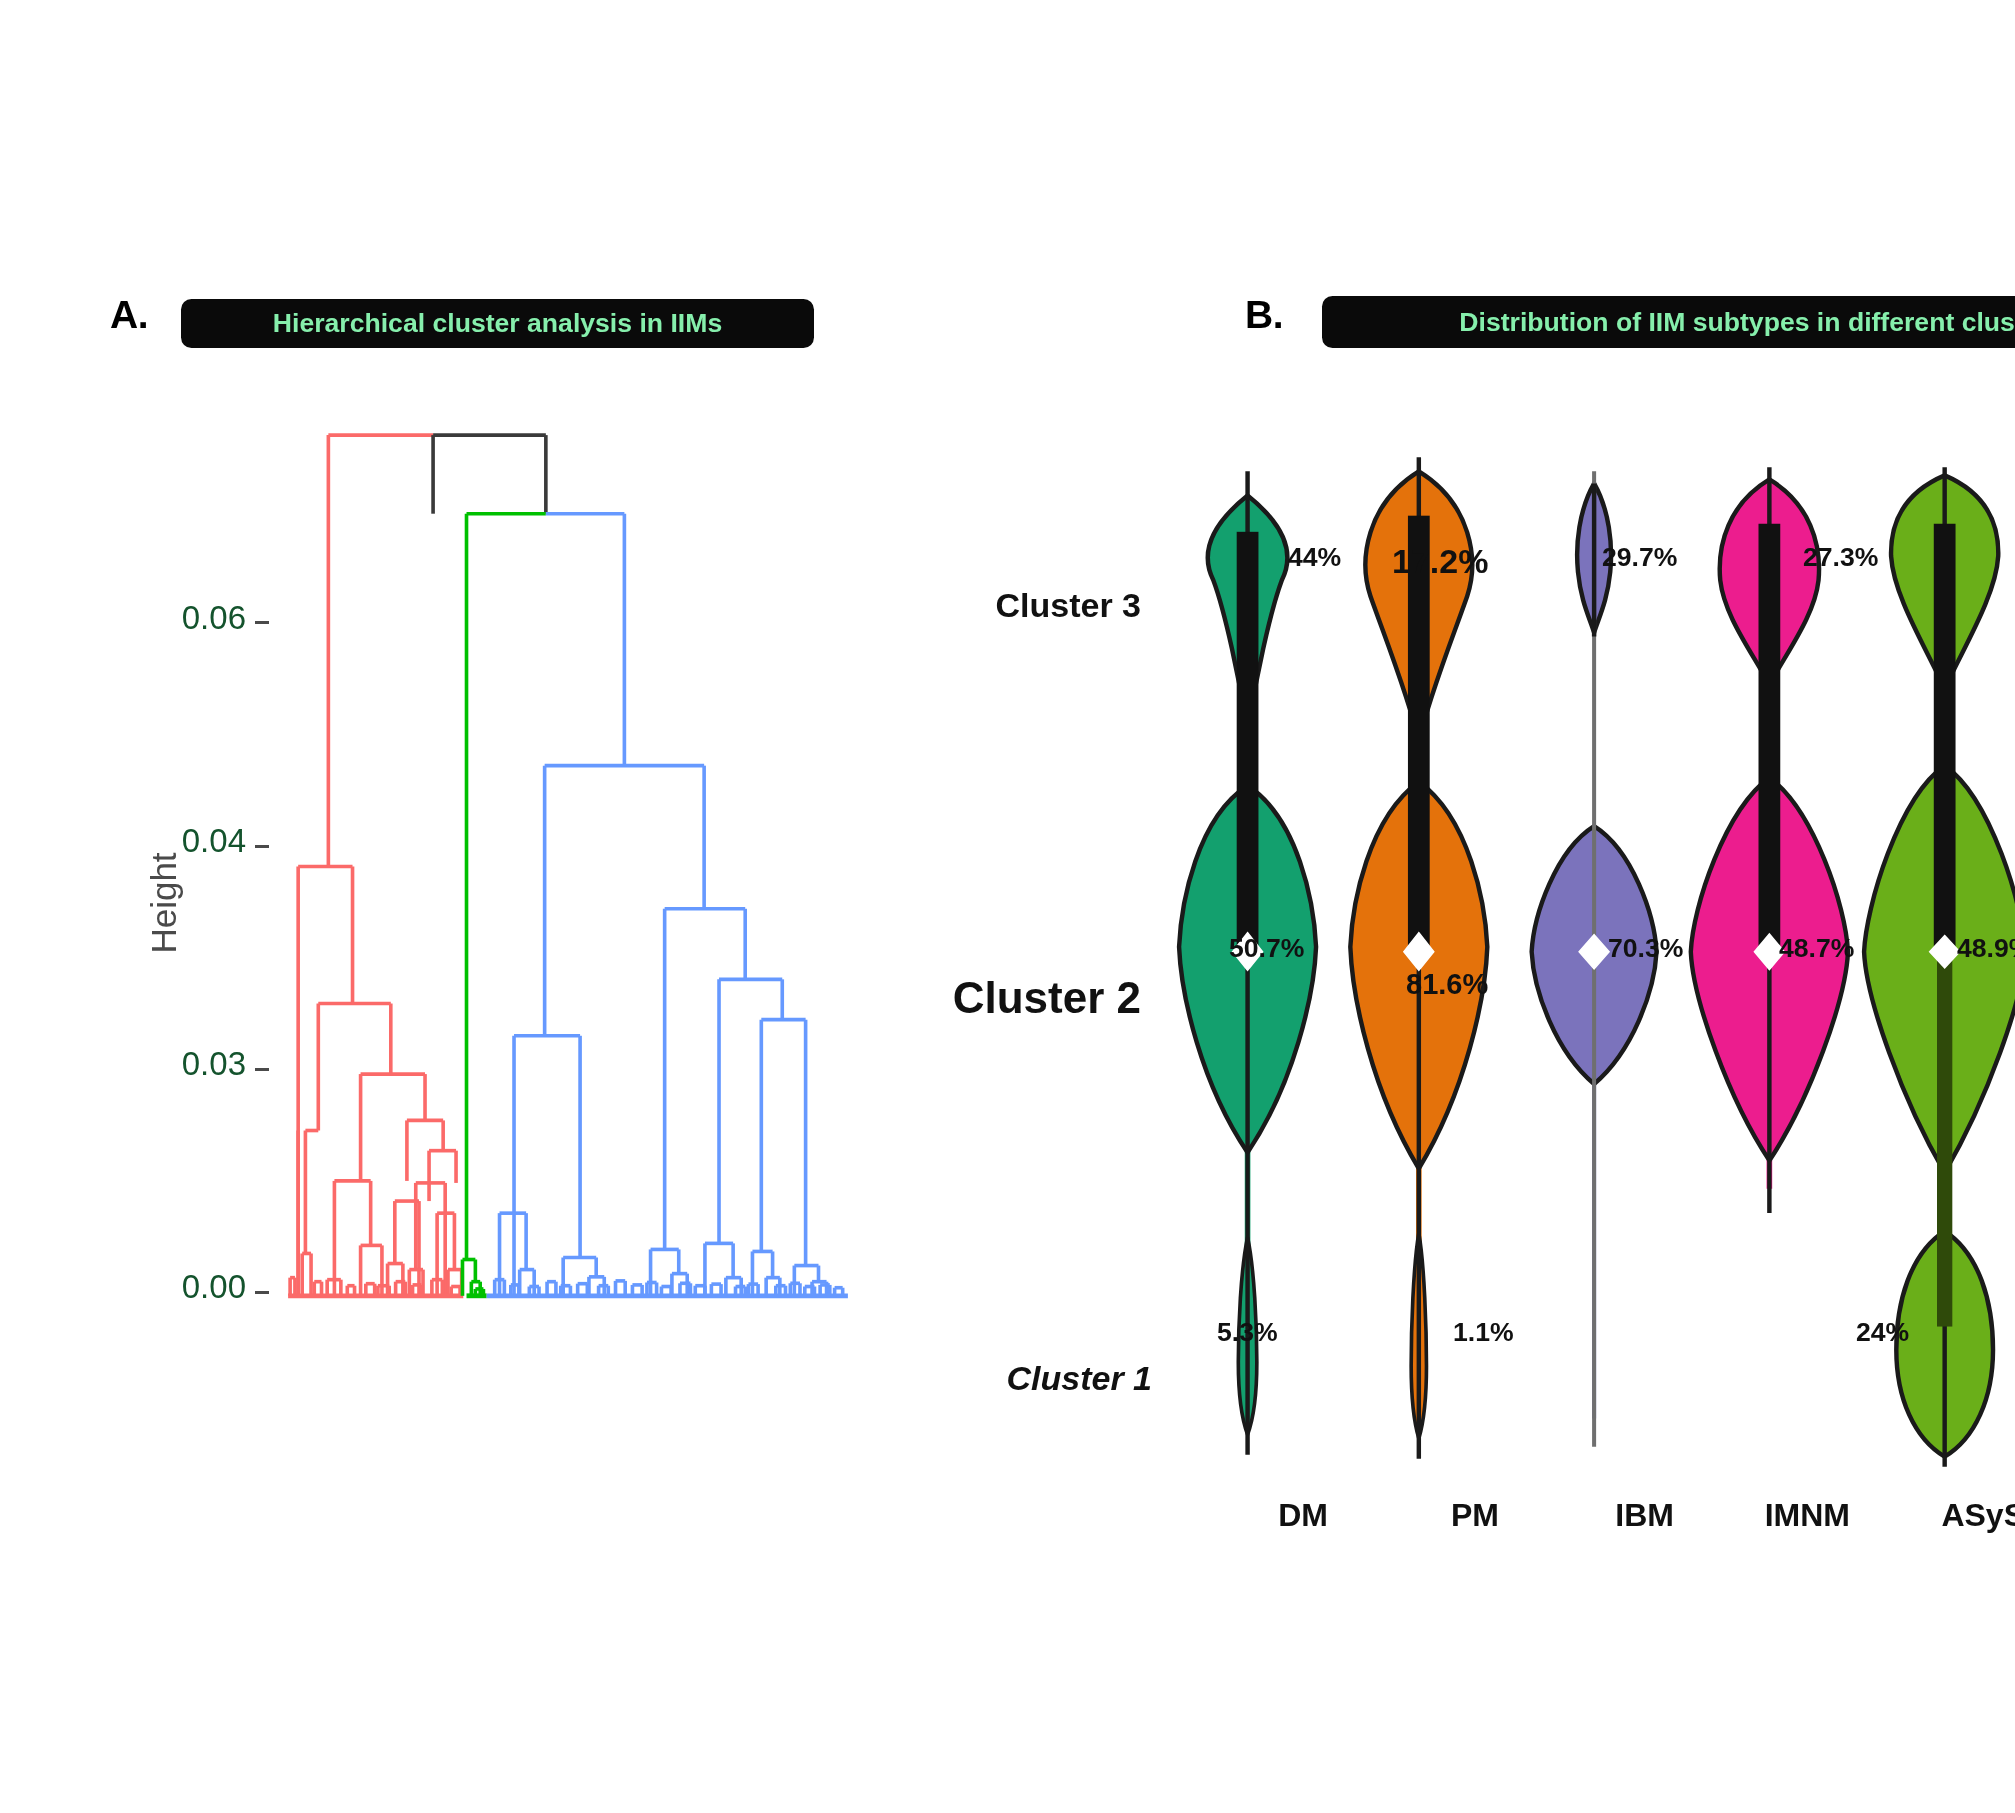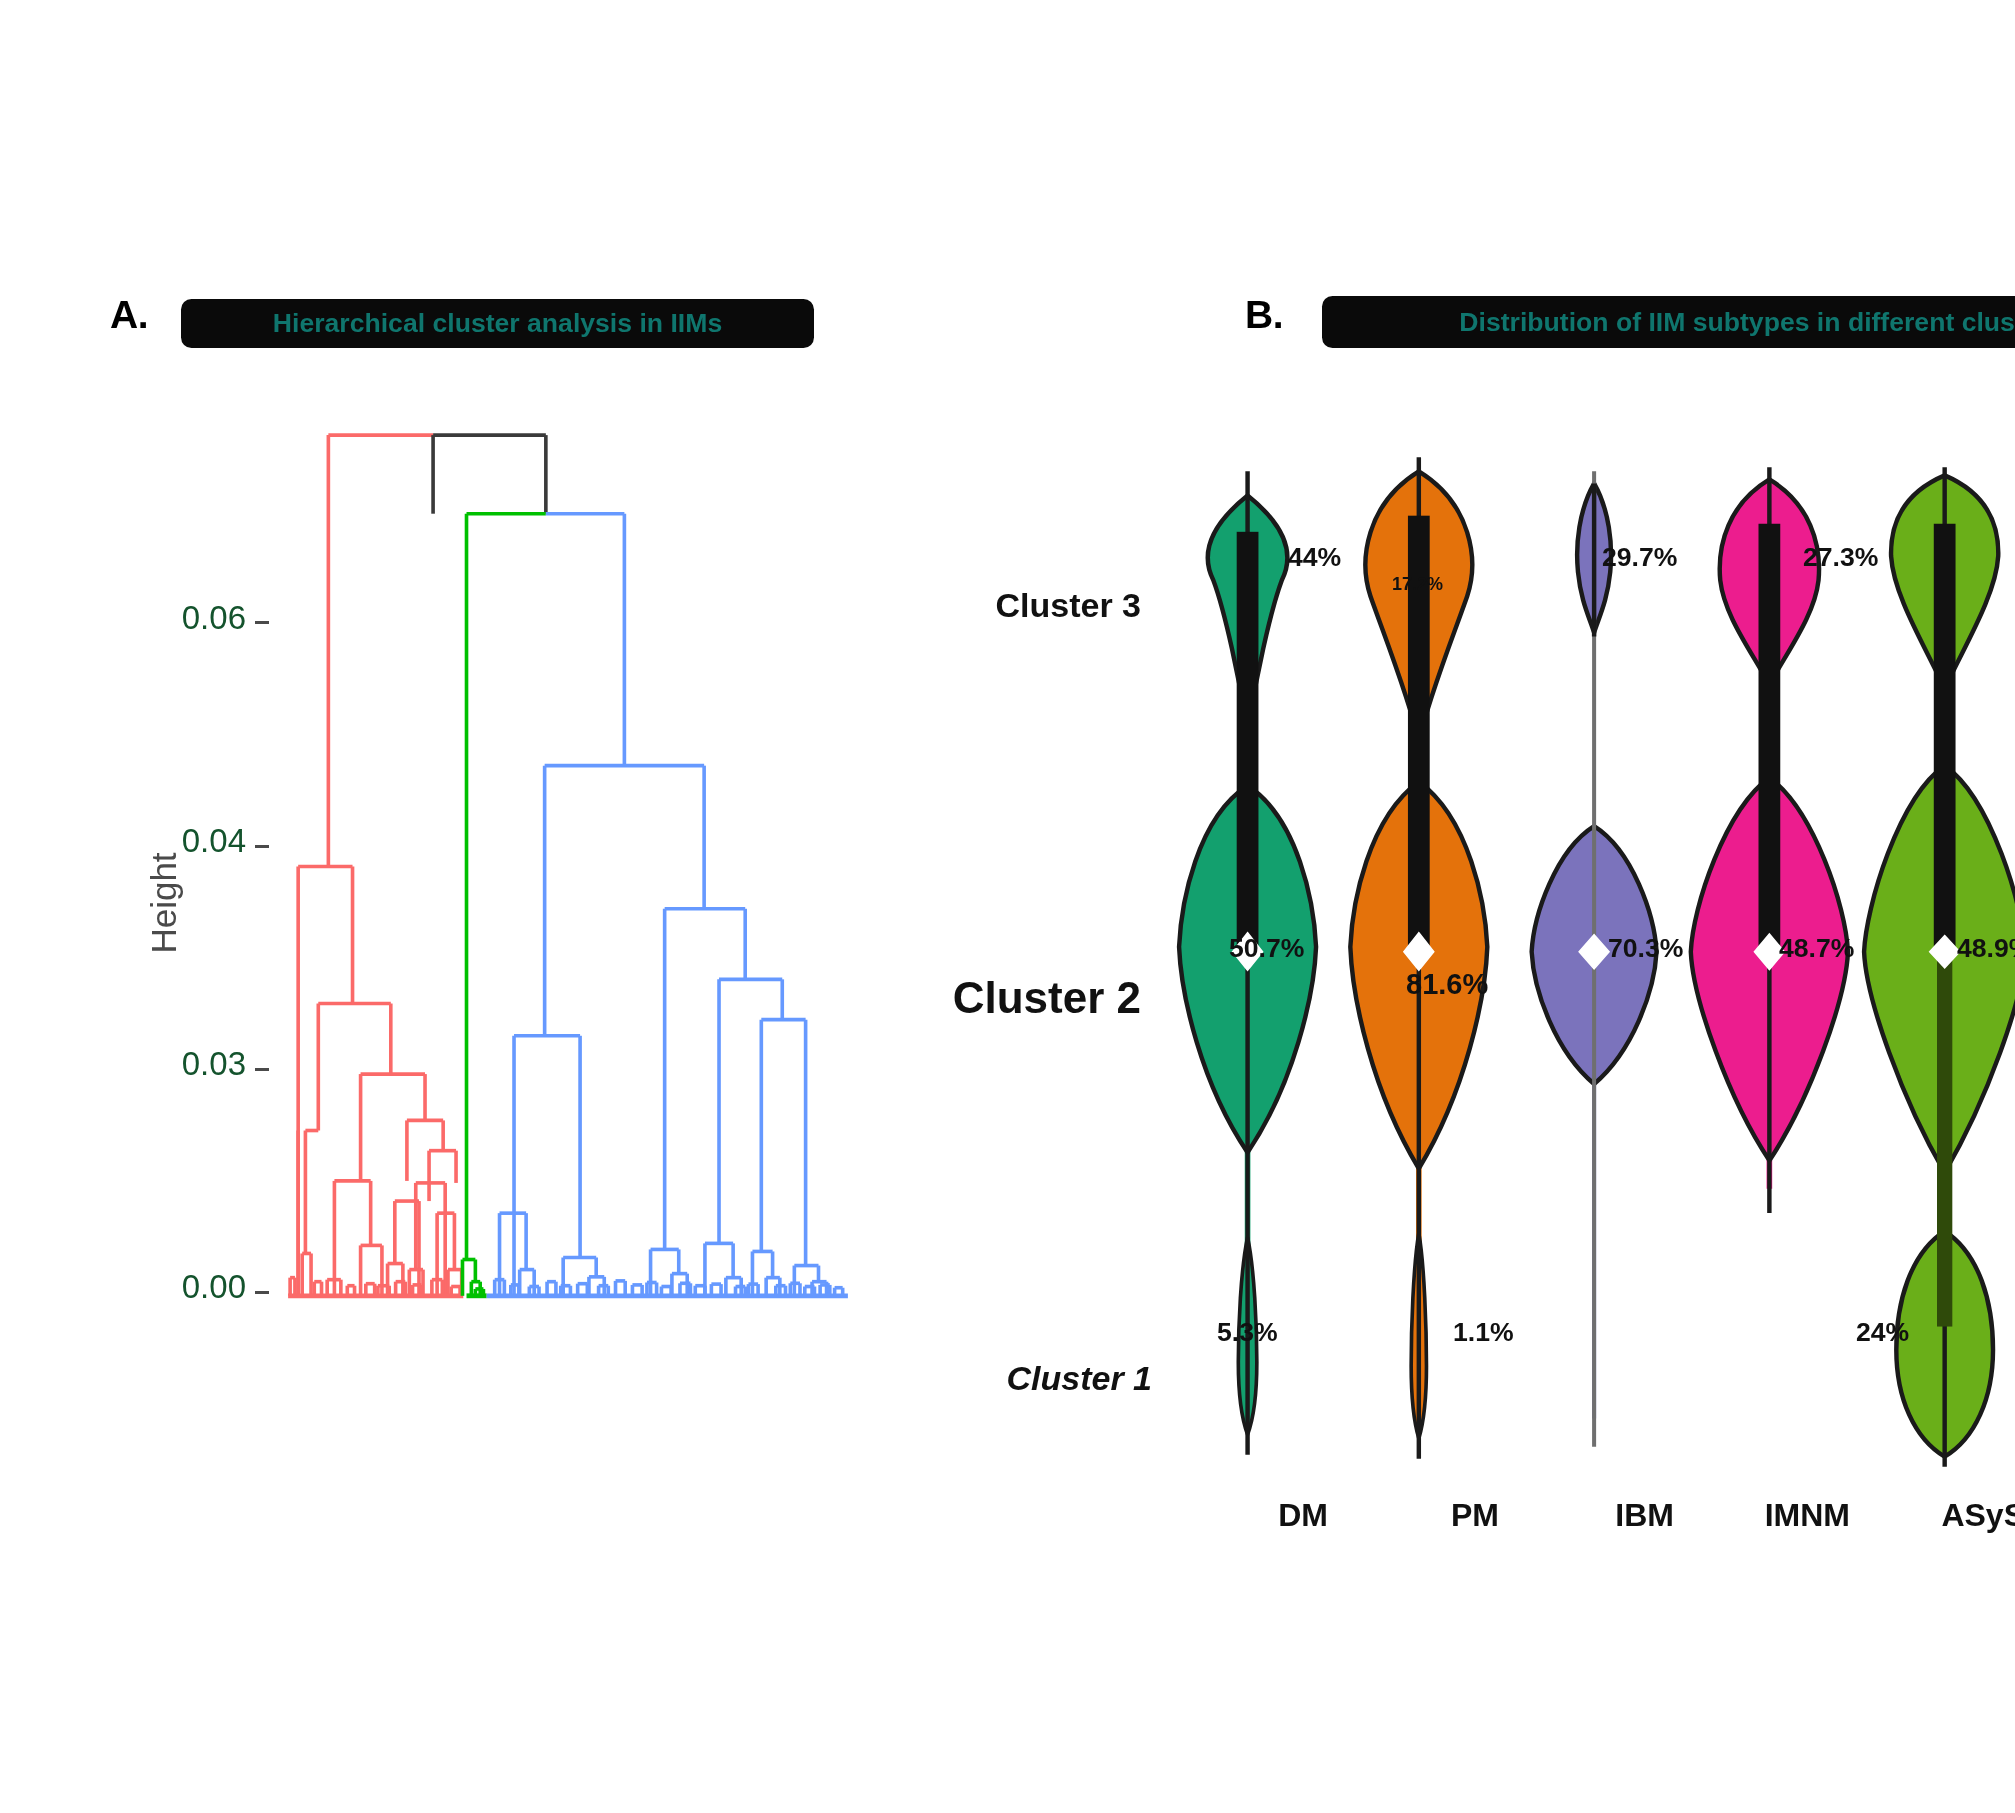--- a/index.html
+++ b/index.html
@@ -4,21 +4,21 @@
 <style>
   html,body{margin:0;padding:0;background:#ffffff;}
   body{width:2418px;height:1814px;font-family:"Liberation Sans",sans-serif;-webkit-font-smoothing:antialiased;}
   #root{position:relative;width:2418px;height:1814px;background:#fff;overflow:hidden;}
 
   .panel-letter{
     position:absolute;font-weight:bold;color:#000;
     font-family:"Liberation Sans",sans-serif;letter-spacing:-0.4px;
   }
   .title-pill{
-    position:absolute;background:#0a0a0a;color:#0f766e;
+    position:absolute;background:#0a0a0a;color:#86efac;
     border-radius:10.5px;display:flex;align-items:center;justify-content:center;
     font-weight:bold;font-family:"Liberation Sans",sans-serif;
     white-space:nowrap;box-sizing:border-box;
   }
 
   .axis-tick-label{
     position:absolute;color:#14532d;font-family:"Liberation Sans",sans-serif;
     text-align:right;font-weight:normal;
   }
   .axis-tick-mark{position:absolute;background:#4a4a4a;}
@@ -428,21 +428,21 @@
                C 2538,2390 2545,2450 2555,2490
                C 2565,2450 2572,2390 2572,2310
                C 2572,2230 2568,2110 2555,2050 Z" fill="#EAAE05" stroke="#1a1a1a" stroke-width="9"></path>
       <path d="M2555,100 L2555,2560" stroke="#1a1a1a" stroke-width="11" fill="none"></path>
       <rect x="2528" y="230" width="54" height="1080" fill="#111"></rect>
       <polygon points="2555,1272 2592,1312 2555,1352 2518,1312" fill="#ffffff" stroke="#ffffff" stroke-width="4"></polygon>
     </g>
   </svg>
 
   <div class="pct-label" style="left:1288px;top:542px;font-size:26.6px;">44%</div>
-  <div class="pct-label" style="left:1392px;top:542px;font-size:18px;margin-top:32px;">17.2%</div>
+  <div class="pct-label" style="left:1392px;top:542px;font-size:34px;">17.2%</div>
   <div class="pct-label" style="left:1602px;top:542px;font-size:26.6px;">29.7%</div>
   <div class="pct-label" style="left:1803px;top:542px;font-size:26.6px;">27.3%</div>
 
   <div class="pct-label" style="left:1229px;top:933px;font-size:26.6px;">50.7%</div>
   <div class="pct-label" style="left:1406px;top:968px;font-size:29px;">81.6%</div>
   <div class="pct-label" style="left:1608px;top:933px;font-size:26.6px;">70.3%</div>
   <div class="pct-label" style="left:1779px;top:933px;font-size:26.6px;">48.7%</div>
   <div class="pct-label" style="left:1957px;top:933px;font-size:26.6px;">48.9%</div>
 
   <div class="pct-label" style="left:1217px;top:1317px;font-size:26.6px;">5.3%</div>

